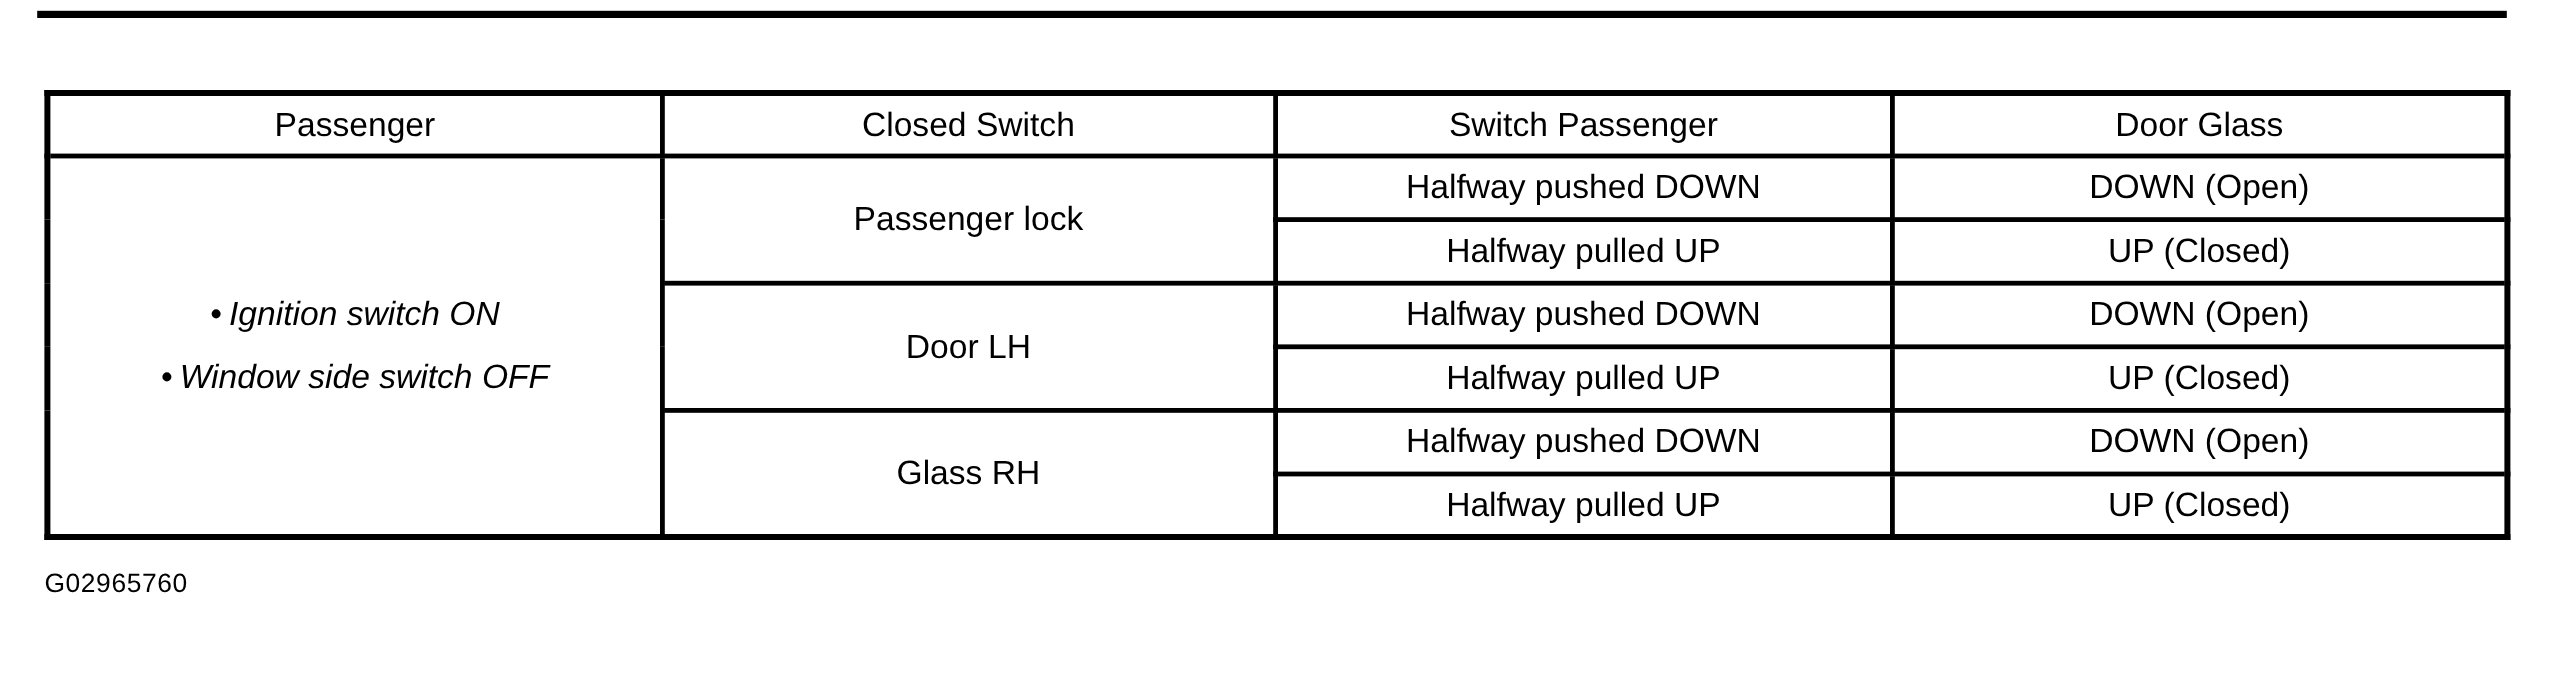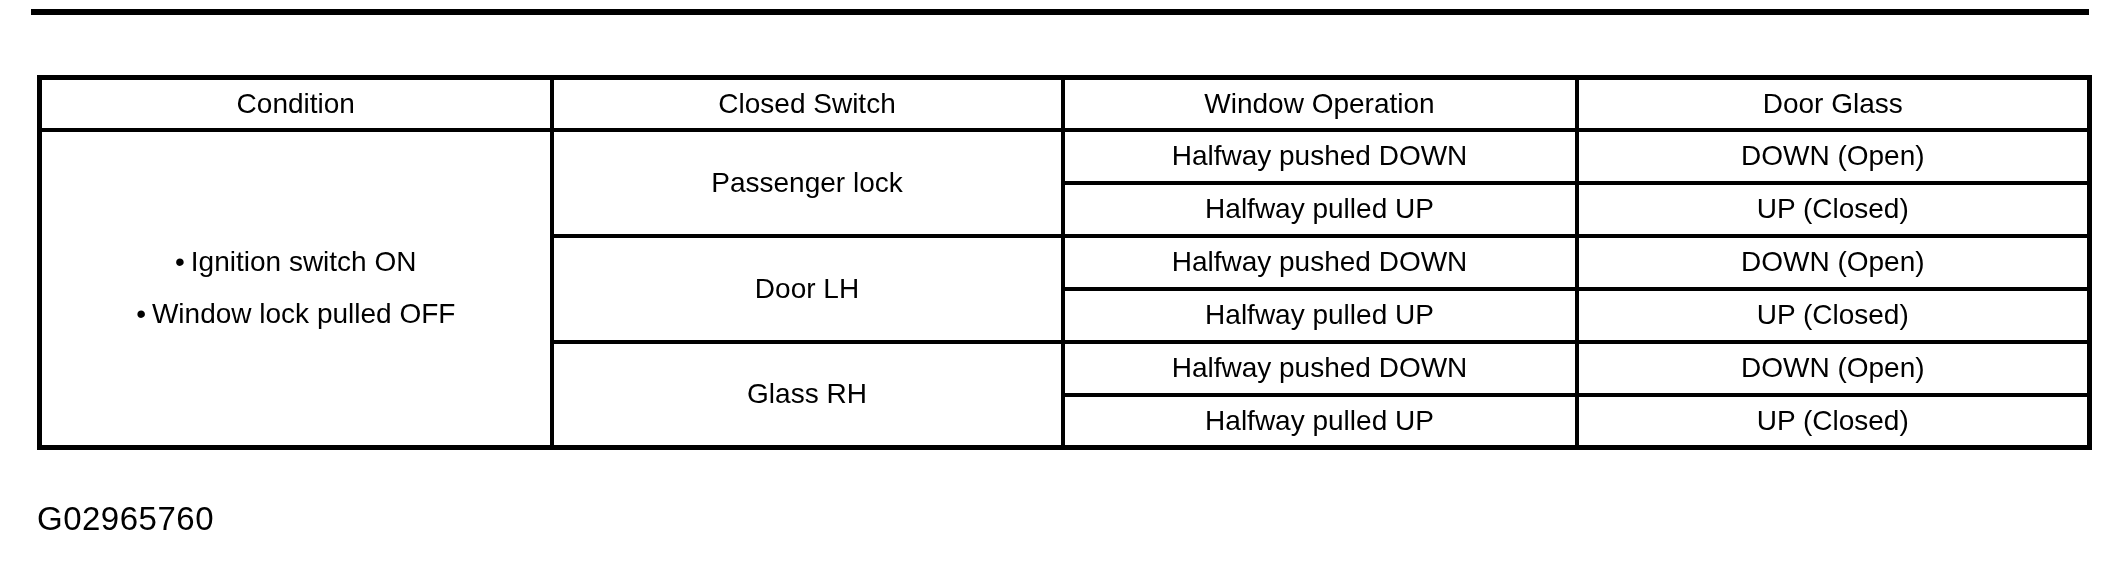--- a/index.html
+++ b/index.html
@@ -47,57 +47,58 @@
   tr.header-row { height: 52px; }
   tr.data-row   { height: 53px; }
   td.condition-cell {
     text-align: left;
     padding-left: 8px;
     vertical-align: middle;
   }
   .condition-line {
     line-height: 52px;
     white-space: nowrap;
+    font-style: italic;
   }
   .bullet {
     display: inline-block;
     margin-right: 6px;
   }
   .figure-id {
     position: absolute;
     left: 37px;
-    top: 500px;
-    font-size: 33px;
+    top: 473px;
+    font-size: 22px;
     letter-spacing: 0.5px;
   }
 </style>
 </head>
 <body>
 
 <div class="top-rule"></div>
 
 <table class="spec-table">
   <colgroup>
     <col style="width:512px">
     <col style="width:511px">
     <col style="width:514px">
     <col style="width:513px">
   </colgroup>
   <tbody>
     <tr class="header-row">
-      <td>Condition</td>
+      <td>Passenger</td>
       <td>Closed Switch</td>
-      <td>Window Operation</td>
+      <td>Switch Passenger</td>
       <td>Door Glass</td>
     </tr>
 
     <tr class="data-row">
       <td class="condition-cell" rowspan="6">
         <div class="condition-line"><span class="bullet">•</span><span>Ignition switch ON</span></div>
-        <div class="condition-line"><span class="bullet">•</span><span>Window lock pulled OFF</span></div>
+        <div class="condition-line"><span class="bullet">•</span><span>Window side switch OFF</span></div>
       </td>
       <td rowspan="2">Passenger lock</td>
       <td>Halfway pushed DOWN</td>
       <td>DOWN (Open)</td>
     </tr>
     <tr class="data-row">
       <td>Halfway pulled UP</td>
       <td>UP (Closed)</td>
     </tr>
 

